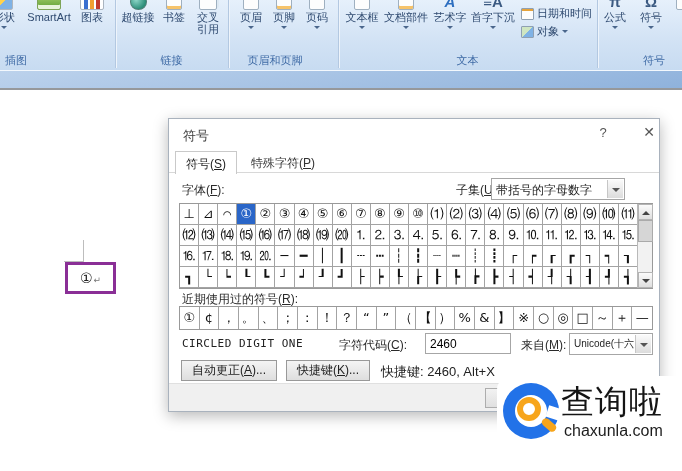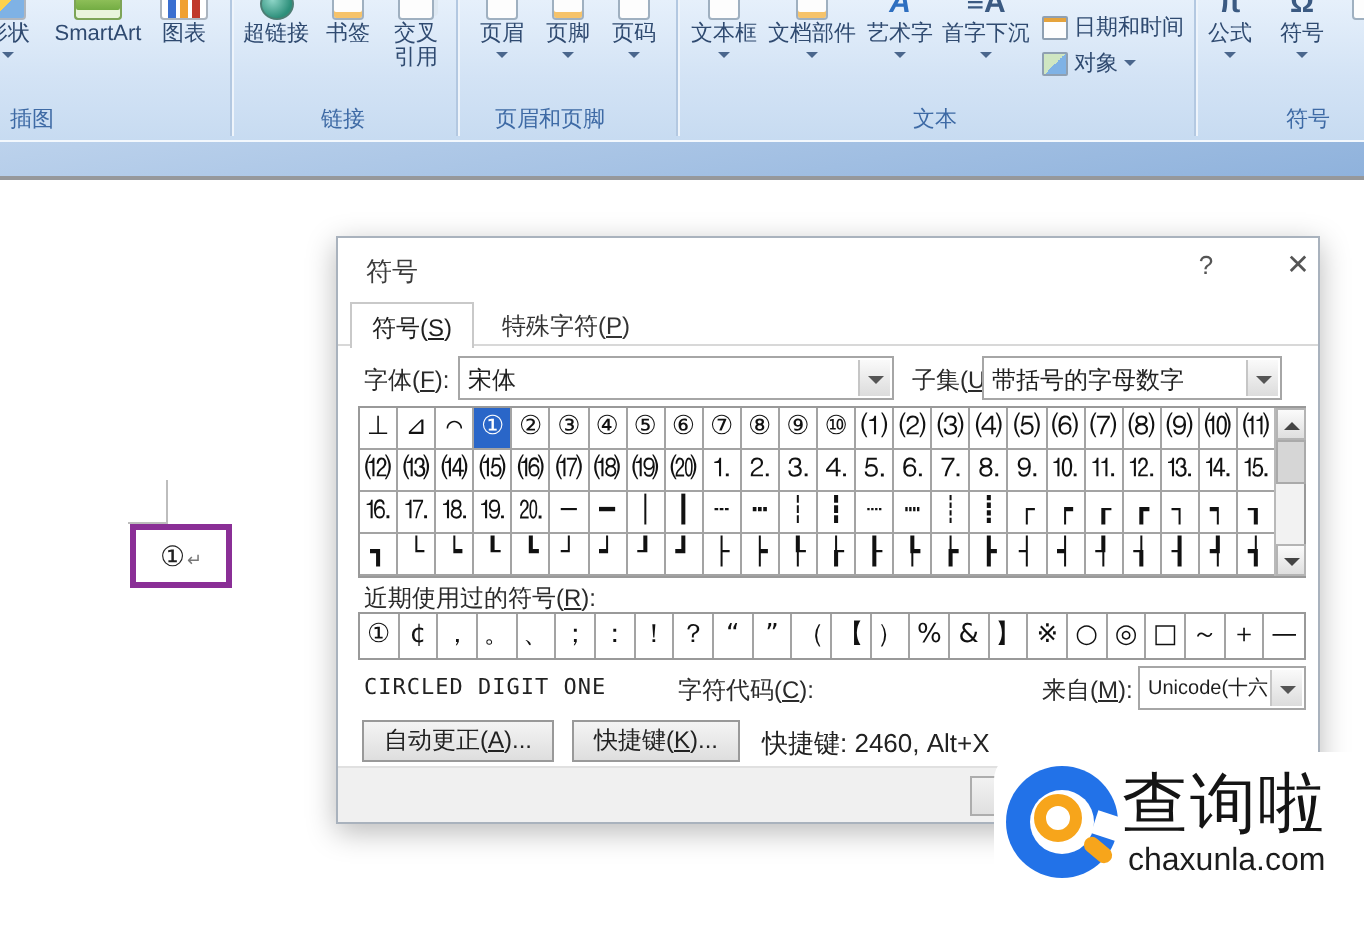--- a/index.html
+++ b/index.html
@@ -232,26 +232,22 @@
       <div class="dlg-help">?</div>
       <div class="dlg-close">✕</div>
     </div>
 
     <div class="tabs">
       <div class="tab inactive"><span>特殊字符(</span><span class="key">P</span><span>)</span></div>
       <div class="tab active"><span>符号(</span><span class="key">S</span><span>)</span></div>
     </div>
 
     <div class="lbl" style="left:13px;top:63px"><span>字体(</span><span class="key">F</span><span>):</span></div>
-    <div class="combo" style="left:60px;top:59px;width:218px">
-      <div class="txt">宋体</div>
-      <div class="arr"></div>
-    </div>
     <div class="lbl" style="left:287px;top:63px"><span>子集(</span><span class="key">U</span><span>):</span></div>
-    <div class="combo" style="left:322px;top:59px;width:150px">
+    <div class="combo" style="left:322px;top:59px;width:134px">
       <div class="txt">带括号的字母数字</div>
       <div class="arr"></div>
     </div>
 
     <div class="symgrid-wrap">
       <div class="symgrid">
           <div class="gcell">⊥</div>
           <div class="gcell">⊿</div>
           <div class="gcell">⌒</div>
           <div class="gcell sel">①</div>
@@ -378,20 +374,21 @@
         <div class="rcell">○</div>
         <div class="rcell">◎</div>
         <div class="rcell">□</div>
         <div class="rcell">～</div>
         <div class="rcell">＋</div>
         <div class="rcell">—</div>
       </div>
 
     <div class="char-name">CIRCLED DIGIT ONE</div>
     <div class="lbl" style="left:170px;top:218px"><span>字符代码(</span><span class="key">C</span><span>):</span></div>
+    <input class="code-input" value="2460" style="">
     <div class="lbl" style="left:352px;top:218px"><span>来自(</span><span class="key">M</span><span>):</span></div>
     <div class="combo" style="left:400px;top:214px;width:84px">
       <div class="txt" style="font-size:10px">Unicode(十六进制)</div>
       <div class="arr"></div>
     </div>
 
     <div class="pushbtn" style="left:12px;top:241px;width:96px"><span>自动更正(</span><span class="key">A</span><span>)...</span></div>
     <div class="pushbtn" style="left:117px;top:241px;width:84px"><span>快捷键(</span><span class="key">K</span><span>)...</span></div>
     <div class="shortcut-info">快捷键: 2460, Alt+X</div>
 

